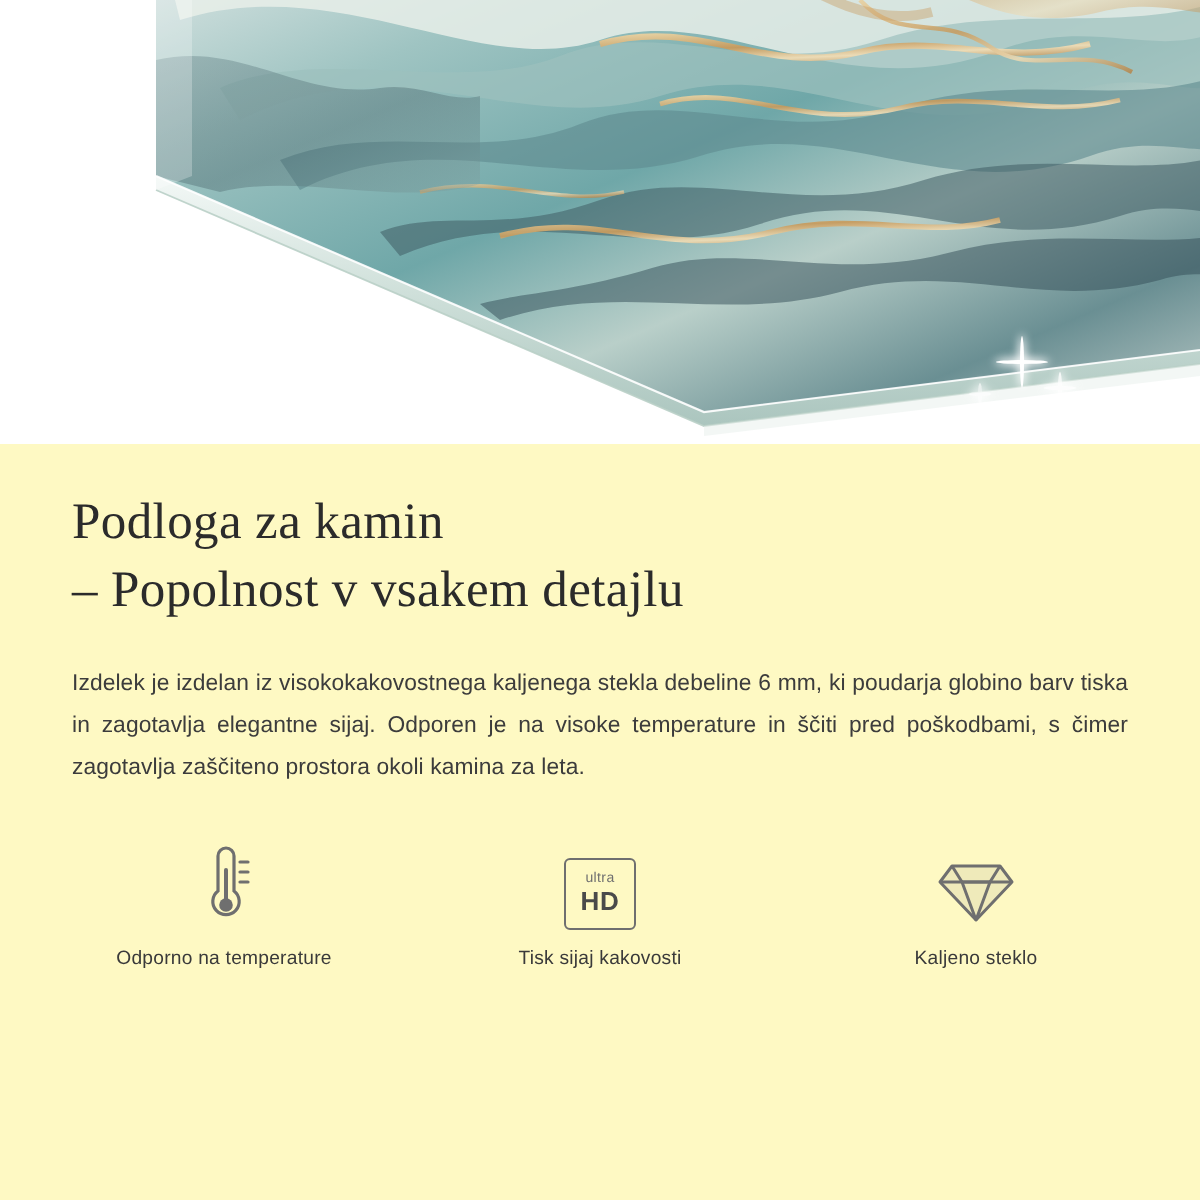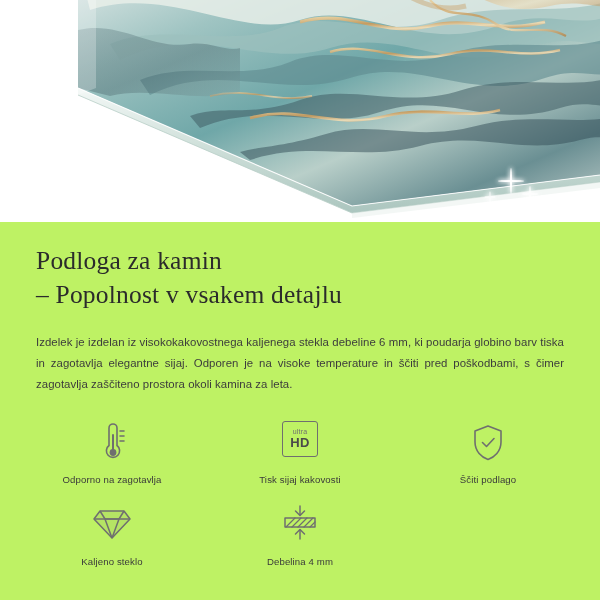--- a/index.html
+++ b/index.html
@@ -10,21 +10,21 @@
     width: 600px;
     height: 600px;
     background: #ffffff;
     font-family: "Liberation Sans", sans-serif;
     overflow: hidden;
   }
   .page {
     position: relative;
     width: 600px;
     height: 600px;
-    background: #bef264;
+    background: #fef9c3;
   }
 
   
   .hero {
     position: relative;
     width: 600px;
     height: 222px;
     overflow: hidden;
     background: #ffffff;
   }
@@ -100,21 +100,21 @@
   }
   .feature {
     display: flex;
     flex-direction: column;
     align-items: center;
     justify-content: flex-start;
   }
   .feature-icon {
     height: 44px;
     display: flex;
-    align-items: flex-start;
+    align-items: flex-end;
     justify-content: center;
   }
   .feature-label {
     margin-top: 9px;
     font-size: 9.6px;
     color: #3a3a3a;
     text-align: center;
     letter-spacing: .12px;
   }
   .ico { display: block; }
@@ -229,65 +229,43 @@
 
     <div class="feature">
       <div class="feature-icon">
         <svg class="ico" width="40" height="44" viewBox="0 0 40 44" fill="none" stroke="#6f6f6f" stroke-width="1.6" stroke-linecap="round">
           <path d="M17 7 a4 4 0 0 1 8 0 v17.5 a6.6 6.6 0 1 1 -8 0 Z"></path>
           <circle cx="21" cy="31.5" r="3.4" fill="#6f6f6f" stroke="none"></circle>
           <path d="M21 14 v15" stroke-width="2"></path>
           <path d="M28 10 h4 M28 15 h4 M28 20 h4"></path>
         </svg>
       </div>
-      <div class="feature-label">Odporno na zagotavlja</div>
+      <div class="feature-label">Odporno na temperature</div>
     </div>
 
     <div class="feature">
       <div class="feature-icon">
         <div class="ultrahd-box">
           <span class="u1">ultra</span>
           <span class="u2">HD</span>
         </div>
       </div>
       <div class="feature-label">Tisk sijaj kakovosti</div>
     </div>
 
-    <div class="feature">
-      <div class="feature-icon">
-        <svg class="ico" width="40" height="44" viewBox="0 0 40 44" fill="none" stroke="#6f6f6f" stroke-width="1.6" stroke-linejoin="round" stroke-linecap="round">
-          <path d="M20 5 L33 10 v11 c0 9.5 -6.7 15.2 -13 17.5 C13.7 36.2 7 30.5 7 21 V10 Z"></path>
-          <path d="M14.5 21.5 l4 4 l7.5 -8"></path>
-        </svg>
-      </div>
-      <div class="feature-label">Ščiti podlago</div>
-    </div>
 
     <div class="feature">
       <div class="feature-icon">
         <svg class="ico" width="42" height="40" viewBox="0 0 42 40" fill="none" stroke="#6f6f6f" stroke-width="1.5" stroke-linejoin="round">
           <path d="M9 8 H33 L39 16 L21 35 L3 16 Z" fill="#6f6f6f" fill-opacity="0.1"></path>
           <path d="M3 16 H39"></path>
           <path d="M9 8 L14 16 L21 35"></path>
           <path d="M33 8 L28 16 L21 35"></path>
           <path d="M14 16 H28"></path>
         </svg>
       </div>
       <div class="feature-label">Kaljeno steklo</div>
     </div>
 
 
-    <div class="feature">
-      <div class="feature-icon">
-        <svg class="ico" width="44" height="42" viewBox="0 0 44 42" fill="none" stroke="#6f6f6f" stroke-width="1.5" stroke-linecap="round" stroke-linejoin="round">
-          <path d="M22 3 V12"></path>
-          <path d="M17.5 8 L22 12.5 L26.5 8"></path>
-          <rect x="7" y="15" width="30" height="9" fill="none"></rect>
-          <path d="M8 24 L17 15 M14 24 L23 15 M20 24 L29 15 M26 24 L35 15 M32 24 L37 19" stroke-width="1.2"></path>
-          <path d="M22 36 V27"></path>
-          <path d="M17.5 31 L22 26.5 L26.5 31"></path>
-        </svg>
-      </div>
-      <div class="feature-label">Debelina 4 mm</div>
-    </div>
 
   </div>
 </div>
 
 </body></html>

